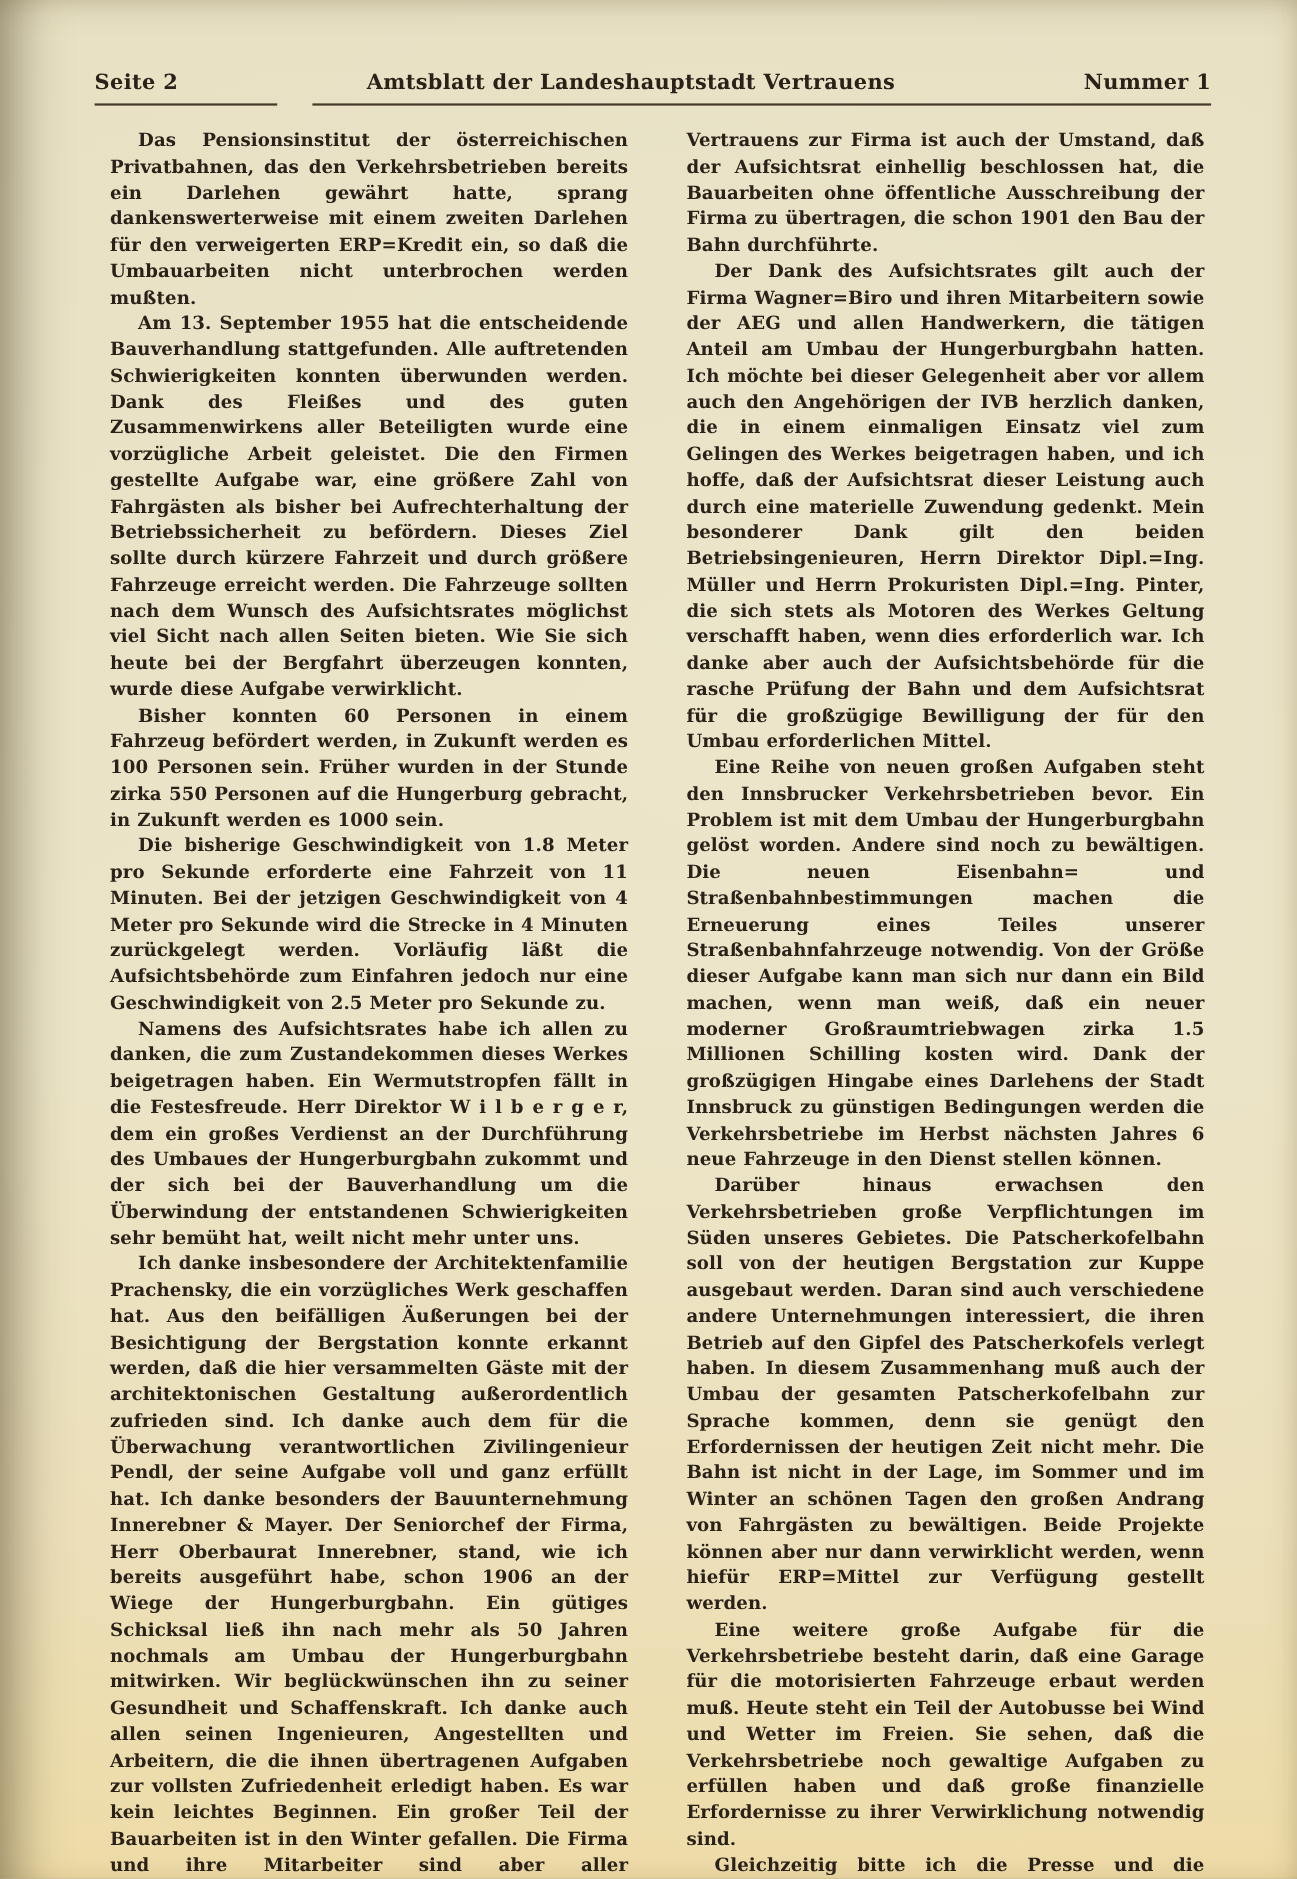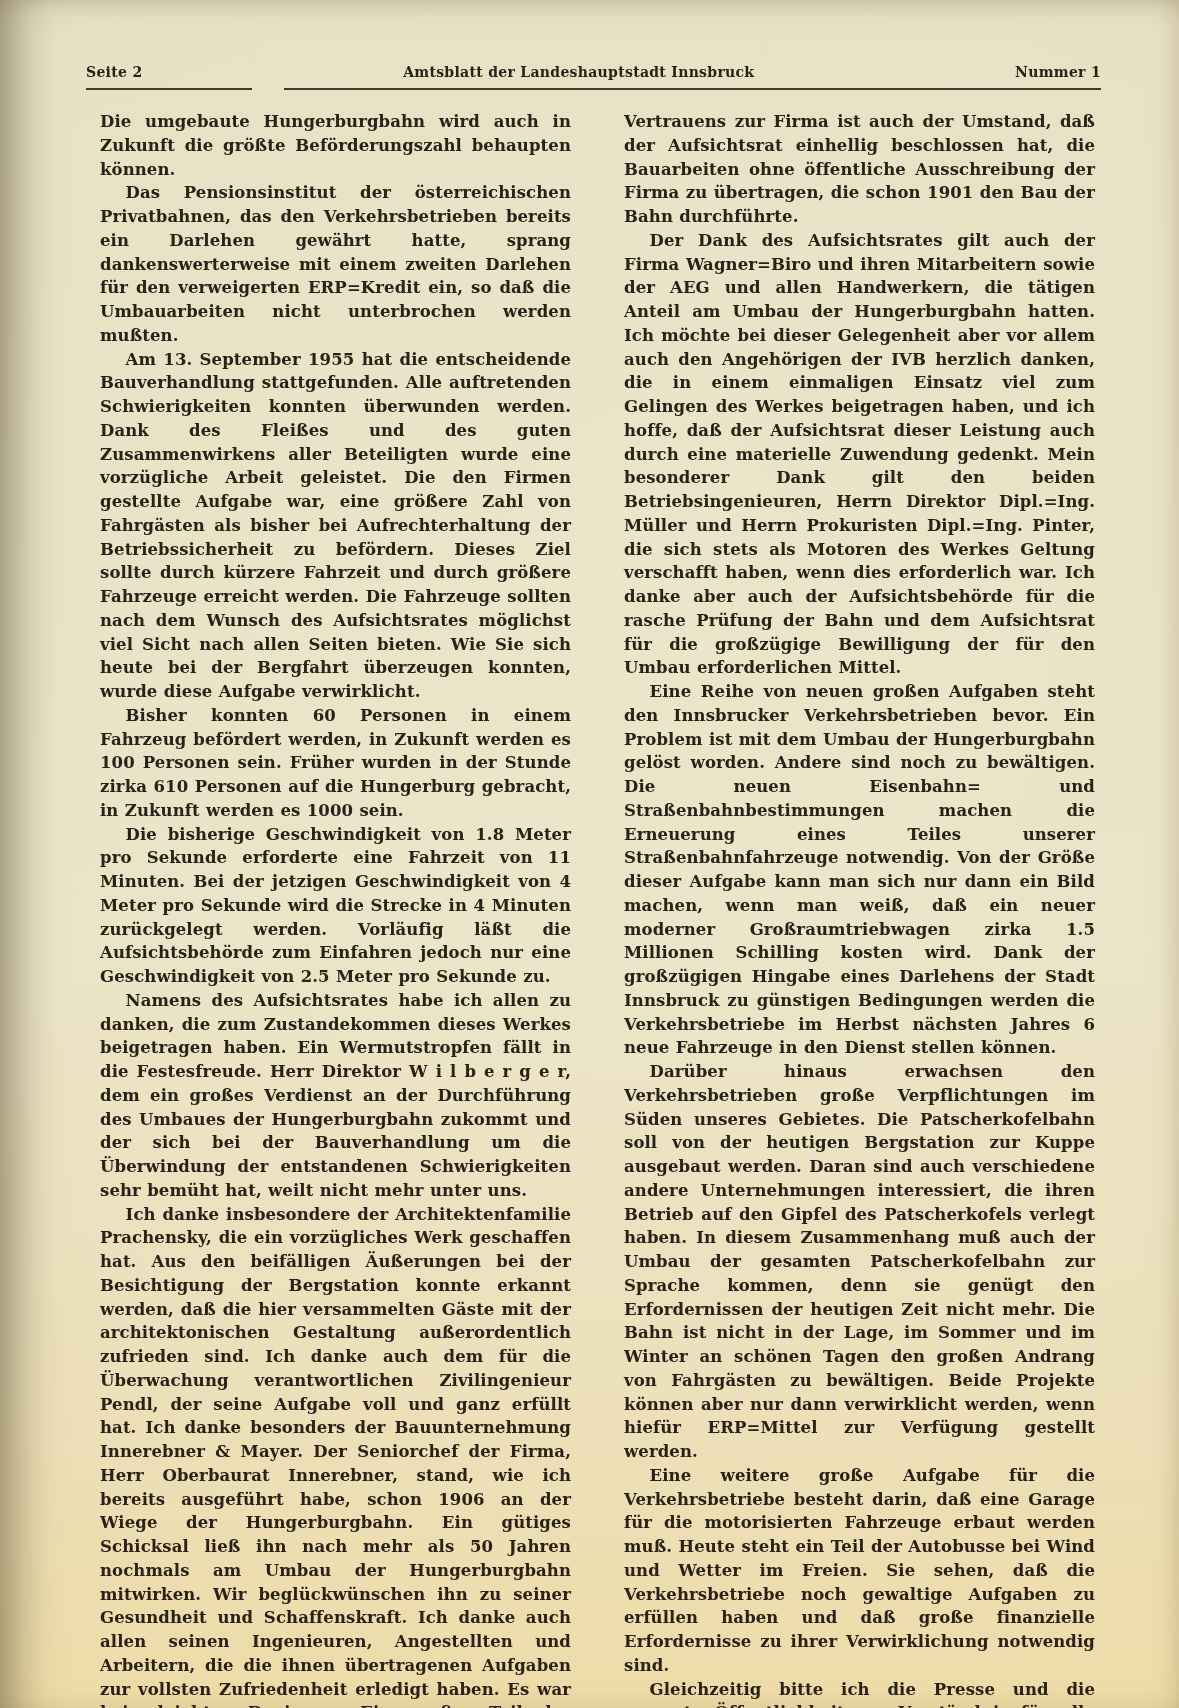--- a/index.html
+++ b/index.html
@@ -23,21 +23,21 @@
                 inset -18px 0 30px -22px rgba(120,105,70,0.35),
                 inset 0 22px 35px -28px rgba(110,95,60,0.45),
                 inset 0 -15px 40px -30px rgba(160,120,60,0.35);
     font-family: "DejaVu Serif", "Liberation Serif", serif;
   }
   .header {
     display: flex;
     align-items: baseline;
     margin: 64px 78px 0 86px;
     font-weight: bold;
-    font-size: 14px;
+    font-size: 19px;
     letter-spacing: 0.3px;
   }
   .header .page-num  { flex: 0 0 auto; }
   .header .title     { flex: 1 1 auto; text-align: center; }
   .header .issue-num { flex: 0 0 auto; }
   .rule-row {
     display: flex;
     margin: 8px 78px 0 86px;
     height: 2px;
   }
@@ -63,37 +63,36 @@
   .col p { margin: 0; }
   .col p.indent { text-indent: 1.55em; }
 </style>
 </head>
 <body>
 
 <div class="page">
 
   <div class="header">
     <span class="page-num">Seite 2</span>
-    <span class="title">Amtsblatt der Landeshauptstadt Innsbruck</span>
+    <span class="title">Amtsblatt der Landeshauptstadt Vertrauens</span>
     <span class="issue-num">Nummer 1</span>
   </div>
 
   <div class="rule-row">
     <div class="seg-a"></div>
     <div class="seg-gap"></div>
     <div class="seg-b"></div>
   </div>
 
   <div class="columns">
 
     <div class="col">
-      <p>Die umgebaute Hungerburgbahn wird auch in Zukunft die größte Beförderungszahl behaupten können.</p>
       <p class="indent">Das Pensionsinstitut der österreichischen Privatbahnen, das den Verkehrsbetrieben bereits ein Darlehen gewährt hatte, sprang dankenswerterweise mit einem zweiten Darlehen für den verweigerten ERP=Kredit ein, so daß die Umbauarbeiten nicht unterbrochen werden mußten.</p>
       <p class="indent">Am 13. September 1955 hat die entscheidende Bauverhandlung stattgefunden. Alle auftretenden Schwierigkeiten konnten überwunden werden. Dank des Fleißes und des guten Zusammenwirkens aller Beteiligten wurde eine vorzügliche Arbeit geleistet. Die den Firmen gestellte Aufgabe war, eine größere Zahl von Fahrgästen als bisher bei Aufrechterhaltung der Betriebssicherheit zu befördern. Dieses Ziel sollte durch kürzere Fahrzeit und durch größere Fahrzeuge erreicht werden. Die Fahrzeuge sollten nach dem Wunsch des Aufsichtsrates möglichst viel Sicht nach allen Seiten bieten. Wie Sie sich heute bei der Bergfahrt überzeugen konnten, wurde diese Aufgabe verwirklicht.</p>
-      <p class="indent">Bisher konnten 60 Personen in einem Fahrzeug befördert werden, in Zukunft werden es 100 Personen sein. Früher wurden in der Stunde zirka 610 Personen auf die Hungerburg gebracht, in Zukunft werden es 1000 sein.</p>
+      <p class="indent">Bisher konnten 60 Personen in einem Fahrzeug befördert werden, in Zukunft werden es 100 Personen sein. Früher wurden in der Stunde zirka 550 Personen auf die Hungerburg gebracht, in Zukunft werden es 1000 sein.</p>
       <p class="indent">Die bisherige Geschwindigkeit von 1.8 Meter pro Sekunde erforderte eine Fahrzeit von 11 Minuten. Bei der jetzigen Geschwindigkeit von 4 Meter pro Sekunde wird die Strecke in 4 Minuten zurückgelegt werden. Vorläufig läßt die Aufsichtsbehörde zum Einfahren jedoch nur eine Geschwindigkeit von 2.5 Meter pro Sekunde zu.</p>
       <p class="indent">Namens des Aufsichtsrates habe ich allen zu danken, die zum Zustandekommen dieses Werkes beigetragen haben. Ein Wermutstropfen fällt in die Festesfreude. Herr Direktor W i l b e r g e r, dem ein großes Verdienst an der Durchführung des Umbaues der Hungerburgbahn zukommt und der sich bei der Bauverhandlung um die Überwindung der entstandenen Schwierigkeiten sehr bemüht hat, weilt nicht mehr unter uns.</p>
       <p class="indent">Ich danke insbesondere der Architektenfamilie Prachensky, die ein vorzügliches Werk geschaffen hat. Aus den beifälligen Äußerungen bei der Besichtigung der Bergstation konnte erkannt werden, daß die hier versammelten Gäste mit der architektonischen Gestaltung außerordentlich zufrieden sind. Ich danke auch dem für die Überwachung verantwortlichen Zivilingenieur Pendl, der seine Aufgabe voll und ganz erfüllt hat. Ich danke besonders der Bauunternehmung Innerebner &amp; Mayer. Der Seniorchef der Firma, Herr Oberbaurat Innerebner, stand, wie ich bereits ausgeführt habe, schon 1906 an der Wiege der Hungerburgbahn. Ein gütiges Schicksal ließ ihn nach mehr als 50 Jahren nochmals am Umbau der Hungerburgbahn mitwirken. Wir beglückwünschen ihn zu seiner Gesundheit und Schaffenskraft. Ich danke auch allen seinen Ingenieuren, Angestellten und Arbeitern, die die ihnen übertragenen Aufgaben zur vollsten Zufriedenheit erledigt haben. Es war kein leichtes Beginnen. Ein großer Teil der Bauarbeiten ist in den Winter gefallen. Die Firma und ihre Mitarbeiter sind aber aller Schwierigkeiten Herr geworden. Ein Beweis des</p>
     </div>
 
     <div class="col">
       <p>Vertrauens zur Firma ist auch der Umstand, daß der Aufsichtsrat einhellig beschlossen hat, die Bauarbeiten ohne öffentliche Ausschreibung der Firma zu übertragen, die schon 1901 den Bau der Bahn durchführte.</p>
       <p class="indent">Der Dank des Aufsichtsrates gilt auch der Firma Wagner=Biro und ihren Mitarbeitern sowie der AEG und allen Handwerkern, die tätigen Anteil am Umbau der Hungerburgbahn hatten. Ich möchte bei dieser Gelegenheit aber vor allem auch den Angehörigen der IVB herzlich danken, die in einem einmaligen Einsatz viel zum Gelingen des Werkes beigetragen haben, und ich hoffe, daß der Aufsichtsrat dieser Leistung auch durch eine materielle Zuwendung gedenkt. Mein besonderer Dank gilt den beiden Betriebsingenieuren, Herrn Direktor Dipl.=Ing. Müller und Herrn Prokuristen Dipl.=Ing. Pinter, die sich stets als Motoren des Werkes Geltung verschafft haben, wenn dies erforderlich war. Ich danke aber auch der Aufsichtsbehörde für die rasche Prüfung der Bahn und dem Aufsichtsrat für die großzügige Bewilligung der für den Umbau erforderlichen Mittel.</p>
       <p class="indent">Eine Reihe von neuen großen Aufgaben steht den Innsbrucker Verkehrsbetrieben bevor. Ein Problem ist mit dem Umbau der Hungerburgbahn gelöst worden. Andere sind noch zu bewältigen. Die neuen Eisenbahn= und Straßenbahnbestimmungen machen die Erneuerung eines Teiles unserer Straßenbahnfahrzeuge notwendig. Von der Größe dieser Aufgabe kann man sich nur dann ein Bild machen, wenn man weiß, daß ein neuer moderner Großraumtriebwagen zirka 1.5 Millionen Schilling kosten wird. Dank der großzügigen Hingabe eines Darlehens der Stadt Innsbruck zu günstigen Bedingungen werden die Verkehrsbetriebe im Herbst nächsten Jahres 6 neue Fahrzeuge in den Dienst stellen können.</p>
       <p class="indent">Darüber hinaus erwachsen den Verkehrsbetrieben große Verpflichtungen im Süden unseres Gebietes. Die Patscherkofelbahn soll von der heutigen Bergstation zur Kuppe ausgebaut werden. Daran sind auch verschiedene andere Unternehmungen interessiert, die ihren Betrieb auf den Gipfel des Patscherkofels verlegt haben. In diesem Zusammenhang muß auch der Umbau der gesamten Patscherkofelbahn zur Sprache kommen, denn sie genügt den Erfordernissen der heutigen Zeit nicht mehr. Die Bahn ist nicht in der Lage, im Sommer und im Winter an schönen Tagen den großen Andrang von Fahrgästen zu bewältigen. Beide Projekte können aber nur dann verwirklicht werden, wenn hiefür ERP=Mittel zur Verfügung gestellt werden.</p>

